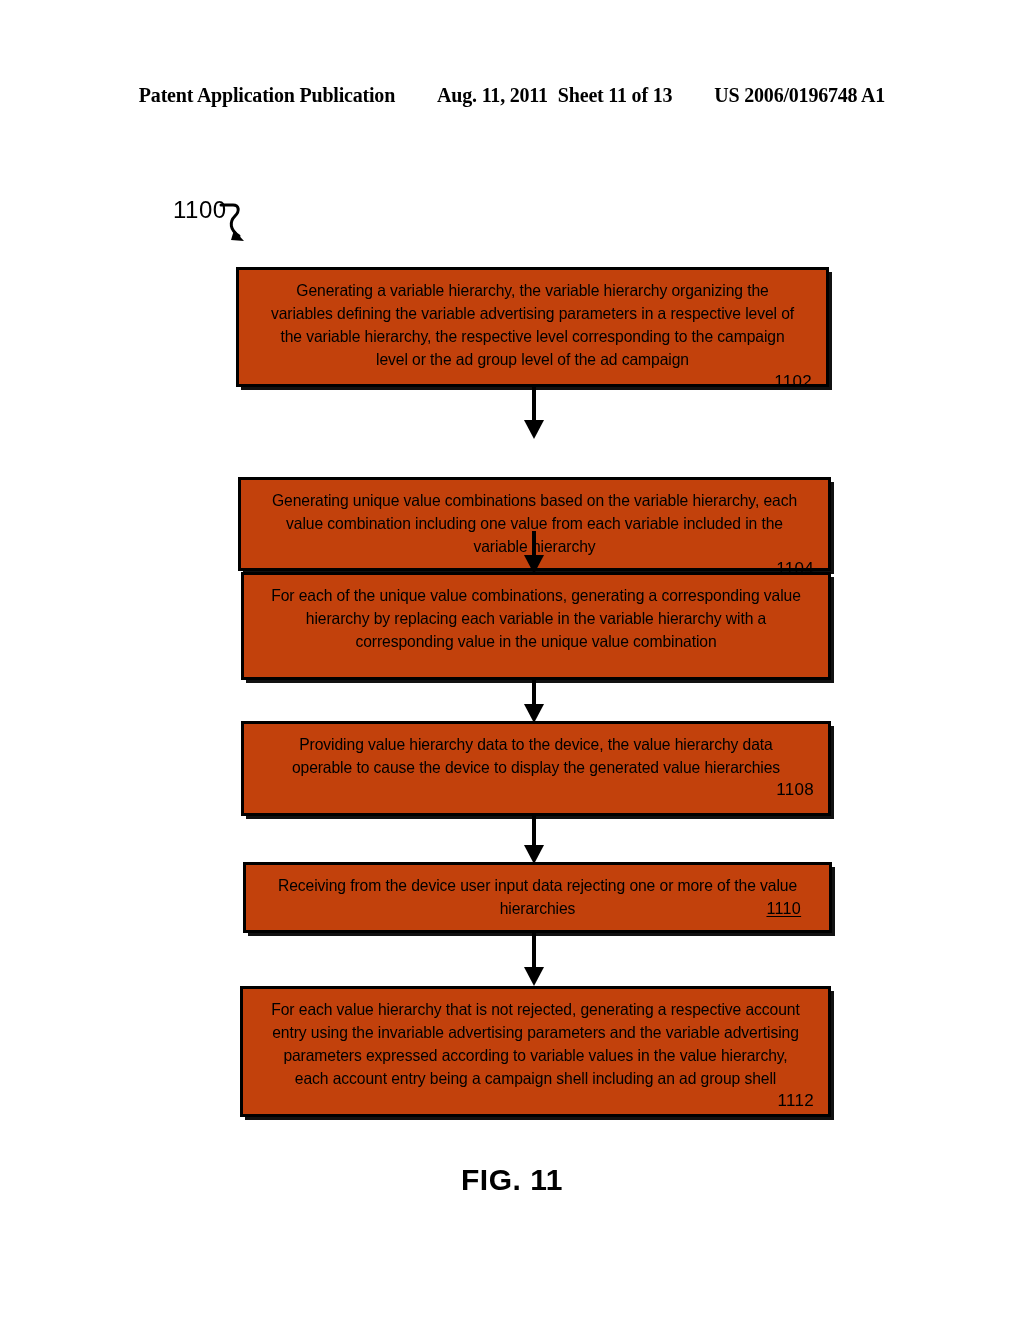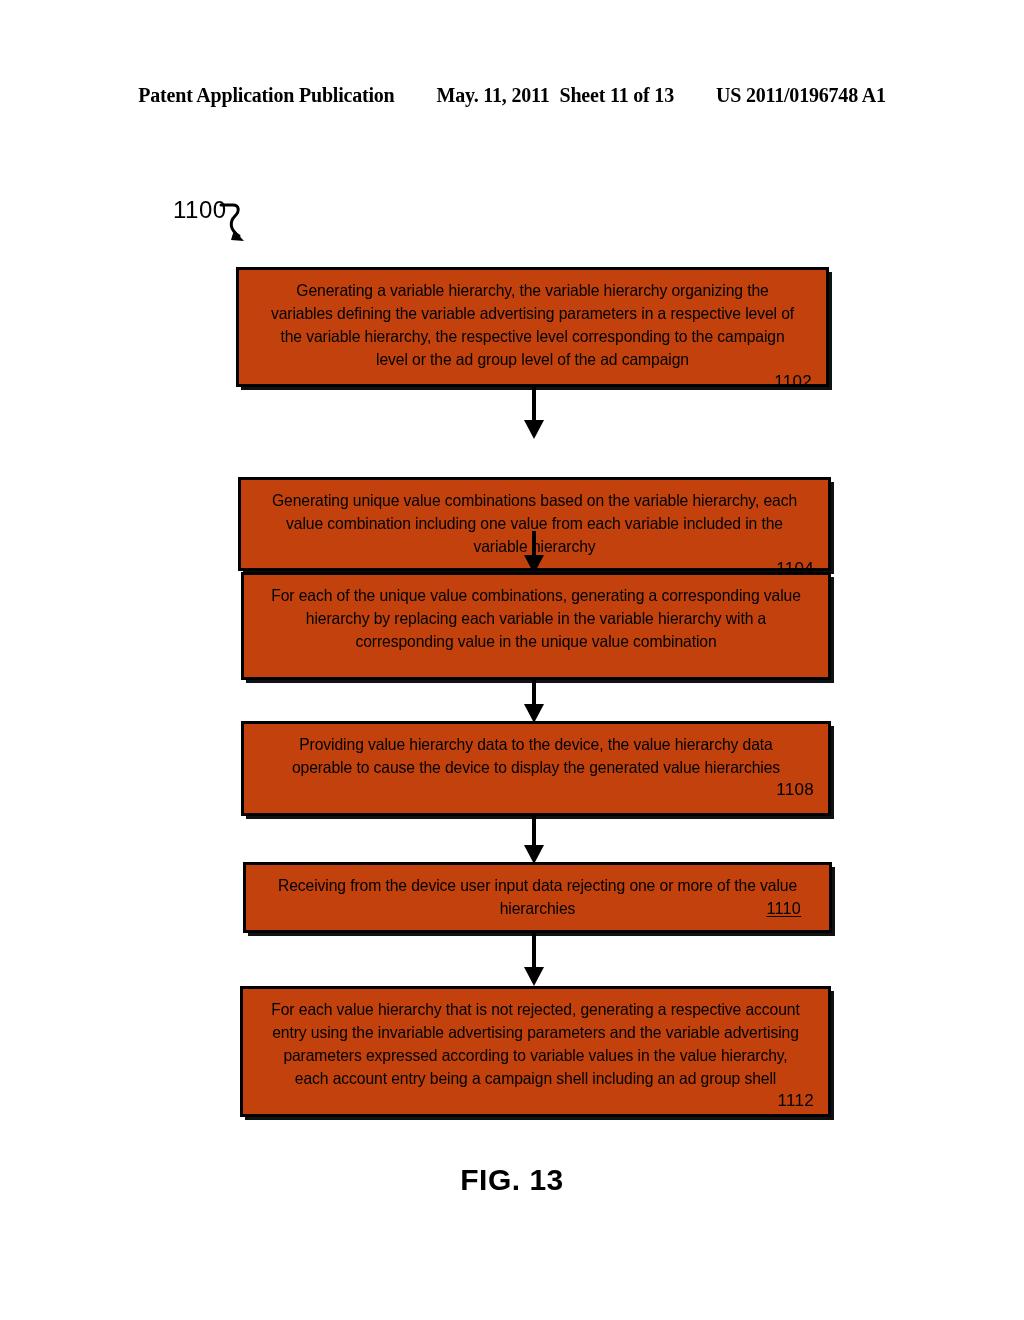--- a/index.html
+++ b/index.html
@@ -138,23 +138,23 @@
     font-weight: bold;
     font-size: 30px;
     letter-spacing: 0.5px;
   }
 </style>
 </head>
 <body>
 
 <div class="page-header">
   <span class="hdr-pub">Patent Application Publication</span>
-  <span class="hdr-date">May. 11, 2011</span>
+  <span class="hdr-date">Aug. 11, 2011</span>
   <span class="hdr-sheet">Sheet 11 of 13</span>
-  <span class="hdr-num">US 2011/0196748 A1</span>
+  <span class="hdr-num">US 2006/0196748 A1</span>
 </div>
 
 <div class="figure">
 
   <div class="callout-1100">1100</div>
   <div class="callout-arrow">
     <svg width="40" height="48" viewBox="0 0 40 48" xmlns="http://www.w3.org/2000/svg">
       <path d="M 2 5 L 14 5 C 20 5 21 11 16 16 C 10 22 11 30 20 36" fill="none" stroke="#000000" stroke-width="3" stroke-linecap="round"></path>
       <path d="M 15 30 L 25 41 L 12 40 Z" fill="#000000"></path>
     </svg>
@@ -227,15 +227,15 @@
     </svg>
   </div>
 
   <div class="flow-box" id="box-1112">
     <div class="flow-text">For each value hierarchy that is not rejected, generating a respective account entry using the invariable advertising parameters and the variable advertising parameters expressed according to variable values in the value hierarchy, each account entry being a campaign shell including an ad group shell</div>
     <div class="flow-ref-row">
       <span class="flow-ref">1112</span>
     </div>
   </div>
 
-  <div class="fig-caption">FIG. 13</div>
+  <div class="fig-caption">FIG. 11</div>
 
 </div>
 
 </body></html>

